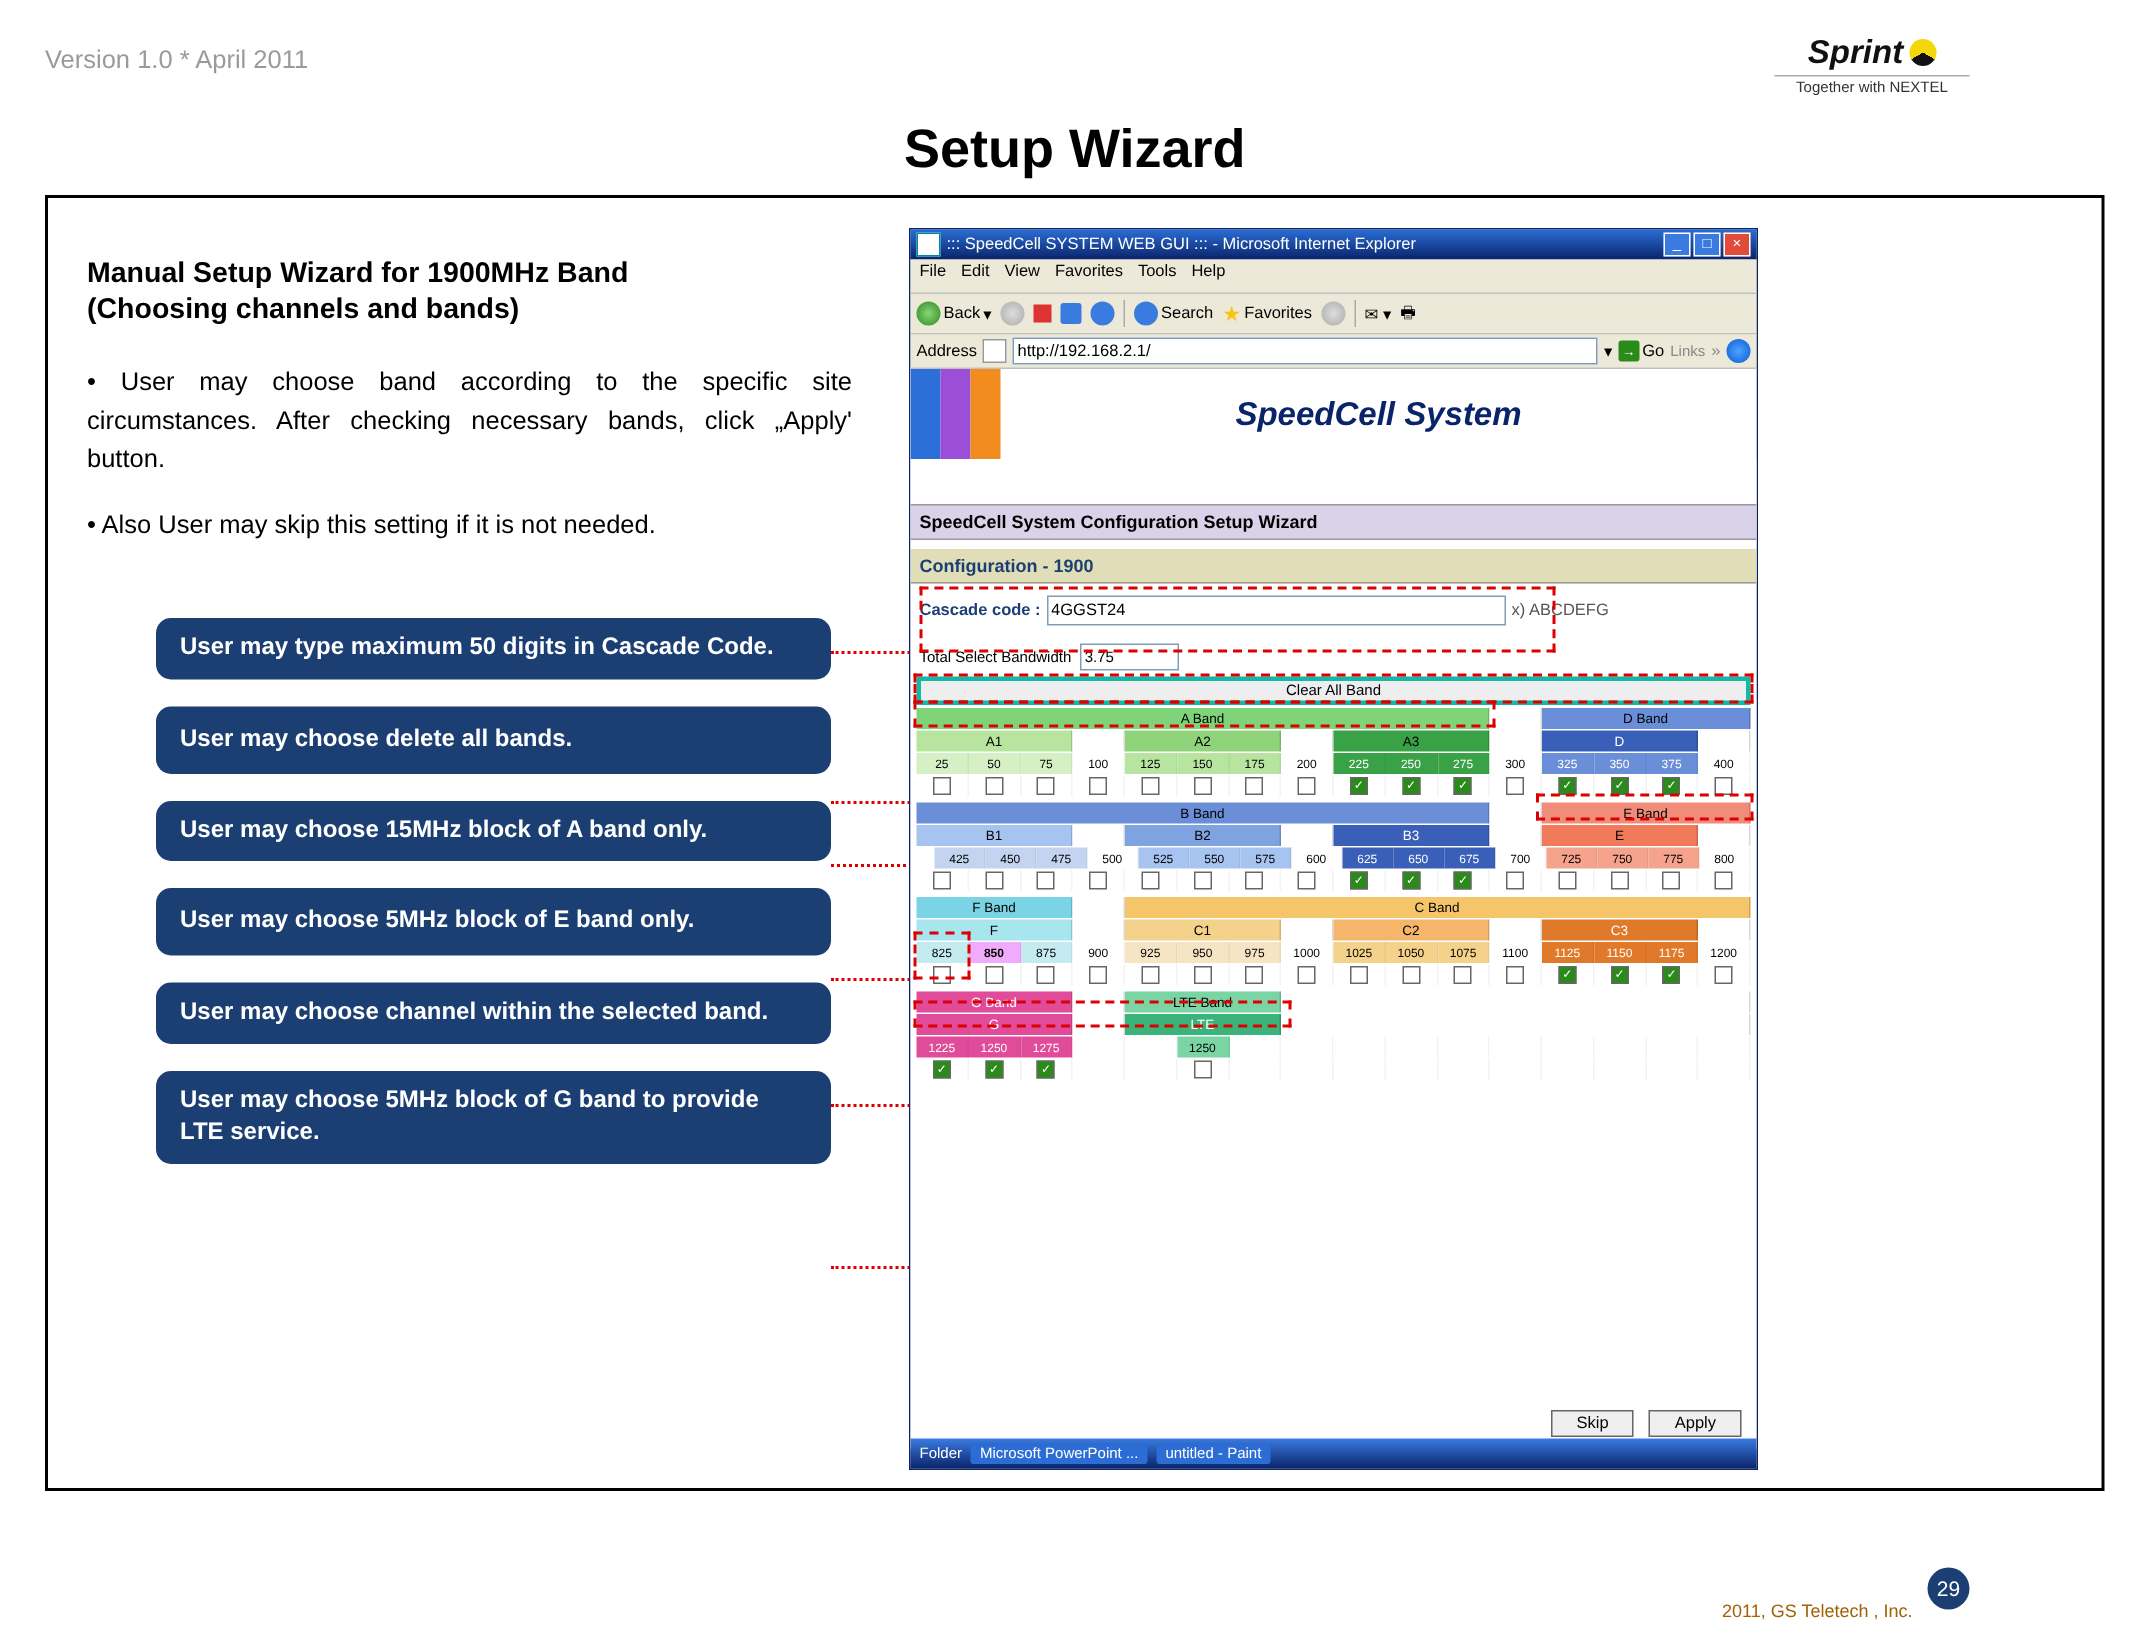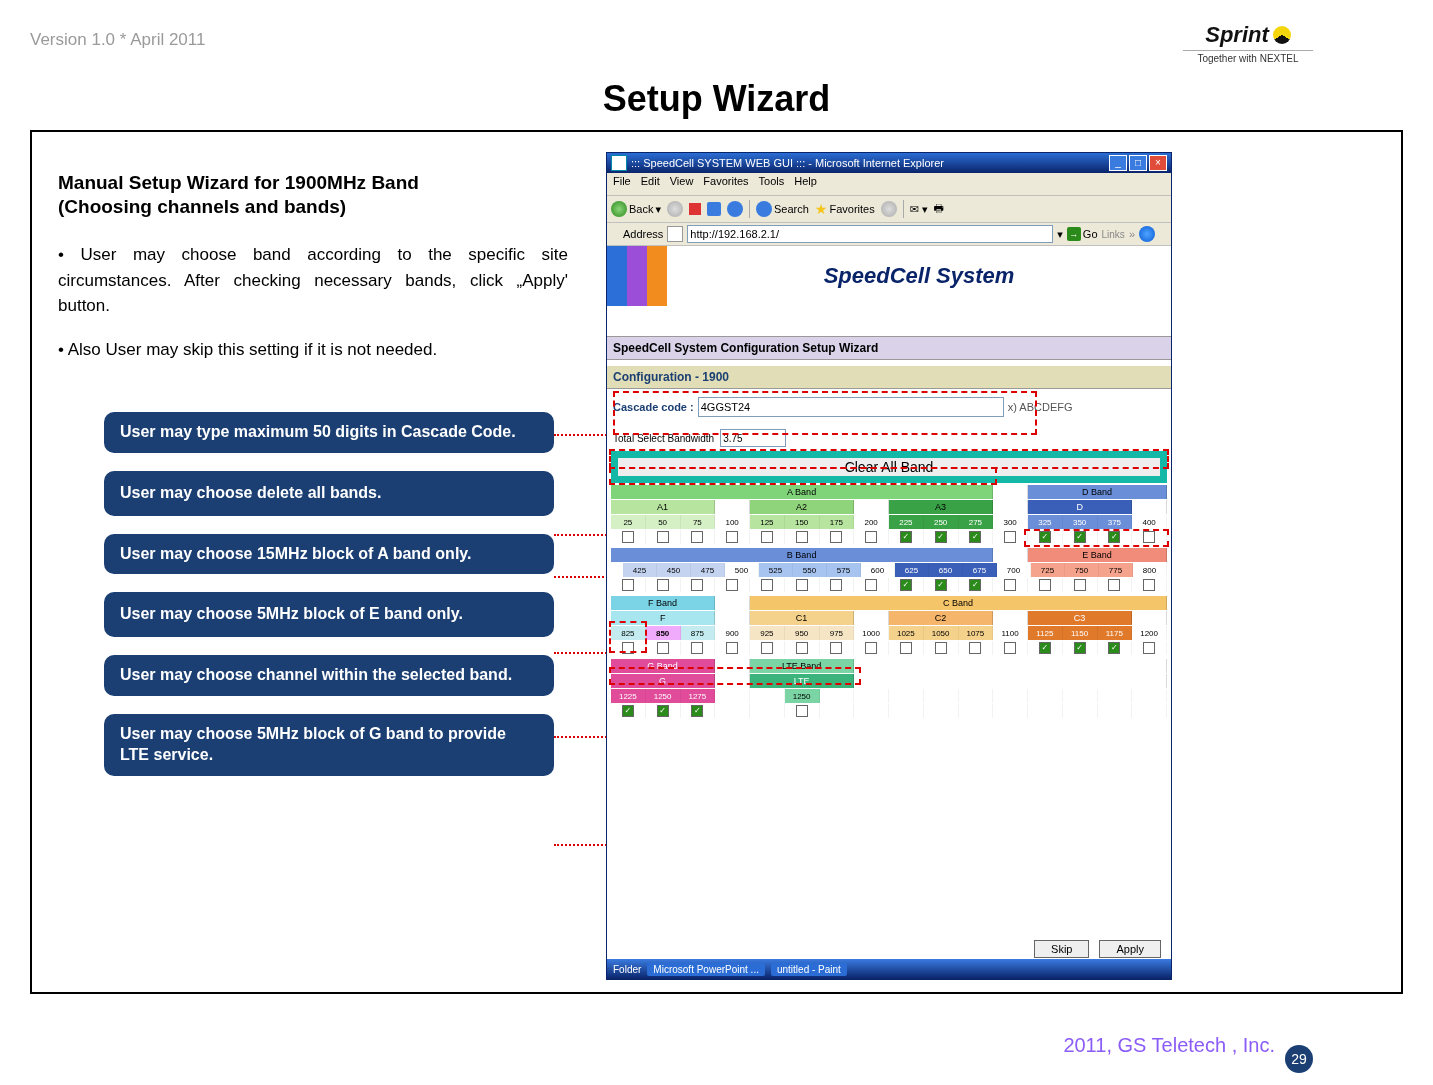--- a/index.html
+++ b/index.html
@@ -28,21 +28,21 @@
 .menubar{height:18px;background:#ece9d8;display:flex;gap:10px;padding:2px 6px;font-size:11px;color:#000;border-bottom:1px solid #c0c0c0}
 .menubar span{cursor:default}
 .toolbar{height:26px;background:#ece9d8;display:flex;align-items:center;gap:6px;padding:0 4px;border-bottom:1px solid #c0c0c0}
 .tbtn{display:flex;align-items:center;gap:2px;font-size:11px;color:#000}
 .ticon{width:16px;height:16px;border-radius:50%}
 .green{background:radial-gradient(#8ad47a,#2a8a1a)}
 .grey{background:radial-gradient(#ddd,#aaa)}
 .red{background:#d33;width:12px;height:12px;border-radius:0}
 .blue{background:#3a7be0;width:14px;height:14px}
 .star{color:#f5c518;font-size:14px}
-.addr{height:22px;background:#ece9d8;display:flex;align-items:center;gap:4px;padding:0 16px;border-bottom:1px solid #c0c0c0}
+.addr{height:22px;background:#ece9d8;display:flex;align-items:center;gap:4px;padding:0 4px;border-bottom:1px solid #c0c0c0}
 .addr input{flex:1;height:16px;font-size:11px;border:1px solid #7f9db9;padding:0 2px}
 .gobtn{display:flex;align-items:center;gap:2px;font-size:11px}
 .gobtn .g{width:14px;height:14px;background:#2a8a1a;border-radius:2px;color:#fff;display:flex;align-items:center;justify-content:center;font-size:9px}
 .ie-logo{width:16px;height:16px;background:radial-gradient(#4ea3ff,#0a5bd4);border-radius:50%;position:relative}
 .content{background:#fff;height:calc(100% - 106px);overflow:hidden;position:relative}
 .brand-row{height:60px;display:flex}
 .brand-tabs{display:flex;height:100%}
 .bt{width:20px;height:100%}
 .bt.b{background:#2d6fd8}
 .bt.p{background:#9b4fd8}
@@ -50,36 +50,36 @@
 .brand-title{flex:1;display:flex;align-items:center;justify-content:center;font-size:22px;font-weight:bold;font-style:italic;color:#0a246a}
 .sec-hdr{background:#d9d2e9;color:#000;font-weight:bold;padding:4px 6px;font-size:12px;border-top:1px solid #999;border-bottom:1px solid #999}
 .sec-sub{background:#e0ddb7;color:#1b3f73;font-weight:bold;padding:4px 6px;font-size:12px;border-bottom:1px solid #999}
 .cascade{display:flex;align-items:center;gap:4px;padding:8px 6px;font-size:11px;position:relative}
 .cascade input{width:300px;height:18px;border:1px solid #7f9db9;font-size:11px;padding:0 2px}
 .cascade .hi{position:absolute;left:6px;top:2px;width:420px;height:40px;border:2px dashed #d00;pointer-events:none}
 .bs-title{background:#1b3f73;color:#fff;font-weight:bold;padding:2px 6px;font-size:11px}
 .tot{display:flex;align-items:center;gap:6px;padding:4px 6px;font-size:10px}
 .tot input{width:60px;height:14px;border:1px solid #7f9db9;font-size:10px}
 .bandgrid{padding:0 4px;font-size:9px;position:relative}
-.clr{text-align:center;border:7px solid #14b8a6;background:#eee;font-size:14px;padding:1px 0;margin-bottom:2px}
+.clr{text-align:center;border:3px solid #14b8a6;background:#eee;font-size:10px;padding:1px 0;margin-bottom:2px}
 .row-band{display:flex;height:14px;margin-bottom:1px}
 .seg{height:100%;display:flex;align-items:center;justify-content:center;border-right:1px solid rgba(0,0,0,.15);font-size:9px;box-sizing:border-box}
 .row-freq,.row-chk{display:flex;height:14px;margin-bottom:1px}
 .fcell{height:100%;display:flex;align-items:center;justify-content:center;font-size:8px;border-right:1px solid rgba(0,0,0,.05);box-sizing:border-box}
 .chk{width:10px;height:10px;border:1px solid #666;background:#fff}
 .chk.on{background:#2a8a1a}
 .chk.on::after{content:"✓";color:#fff;font-size:8px;display:block;text-align:center;line-height:10px}
 .footer-btns{position:absolute;right:10px;bottom:8px;display:flex;gap:10px}
 .btn{border:1px solid #666;background:#efefef;padding:2px 16px;font-size:11px;cursor:default}
 .taskbar{position:absolute;left:0;right:0;bottom:0;height:20px;background:linear-gradient(#3a7be0,#0a246a);display:flex;align-items:center;gap:6px;padding:0 6px;color:#fff;font-size:10px}
 .task{background:#2b6dd4;padding:1px 6px;border-radius:2px}
 .dash{border:2px dashed #d00;position:absolute;pointer-events:none}
 .dash-line{position:absolute;border-top:2px dotted #d00;pointer-events:none}
 .page-num{position:absolute;right:120px;bottom:12px;width:28px;height:28px;border-radius:50%;background:#1b3f73;color:#fff;font-size:14px;display:flex;align-items:center;justify-content:center}
-.ftr{position:absolute;right:158px;bottom:28px;color:#8b5cf6;font-size:20px}
+.ftr{position:absolute;right:158px;bottom:4px;color:#a16207;font-size:12px}
 </style>
 </head>
 <body>
 
 <div class="page">
   <div class="hdr-version">Version 1.0 * April 2011</div>
   <div class="hdr-logo">
     <div class="brand">
         <span>Sprint</span>
         <span class="fan"></span>
@@ -290,20 +290,30 @@
                   <div class="chk"></div>
                 </div>
               </div>
 
             <div class="row-band" style="margin-top:4px">
               <div class="seg" style="width:68.75%;background:#6a8fd8">B Band</div>
               <div class="seg" style="width:6.25%;background:#fff"></div>
               <div class="seg" style="width:25%;background:#f28c7a">E Band</div>
             </div>
             <div class="dash" style="right:2px;top:78px;width:25%;height:14px"></div>
+            <div class="row-band">
+              <div class="seg" style="width:18.75%;background:#a7c3ef">B1</div>
+              <div class="seg" style="width:6.25%;background:#fff"></div>
+              <div class="seg" style="width:18.75%;background:#7fa3e0">B2</div>
+              <div class="seg" style="width:6.25%;background:#fff"></div>
+              <div class="seg" style="width:18.75%;background:#3a5fb8;color:#fff">B3</div>
+              <div class="seg" style="width:6.25%;background:#fff"></div>
+              <div class="seg" style="width:18.75%;background:#f07a5a">E</div>
+              <div class="seg" style="width:6.25%;background:#fff"></div>
+            </div>
             <div class="row-freq" id="freq-be">
                 <div class="fcell" style="width: 6.25%; background: rgb(196, 212, 240); margin-left: 12px;">425</div>
                 <div class="fcell" style="width: 6.25%; background: rgb(196, 212, 240);">450</div>
                 <div class="fcell" style="width: 6.25%; background: rgb(196, 212, 240);">475</div>
                 <div class="fcell" style="width: 6.25%; background: rgb(255, 255, 255);">500</div>
                 <div class="fcell" style="width: 6.25%; background: rgb(167, 195, 239);">525</div>
                 <div class="fcell" style="width: 6.25%; background: rgb(167, 195, 239);">550</div>
                 <div class="fcell" style="width: 6.25%; background: rgb(167, 195, 239);">575</div>
                 <div class="fcell" style="width: 6.25%; background: rgb(255, 255, 255);">600</div>
                 <div class="fcell" style="width: 6.25%; background: rgb(58, 95, 184); color: rgb(255, 255, 255);">625</div>

